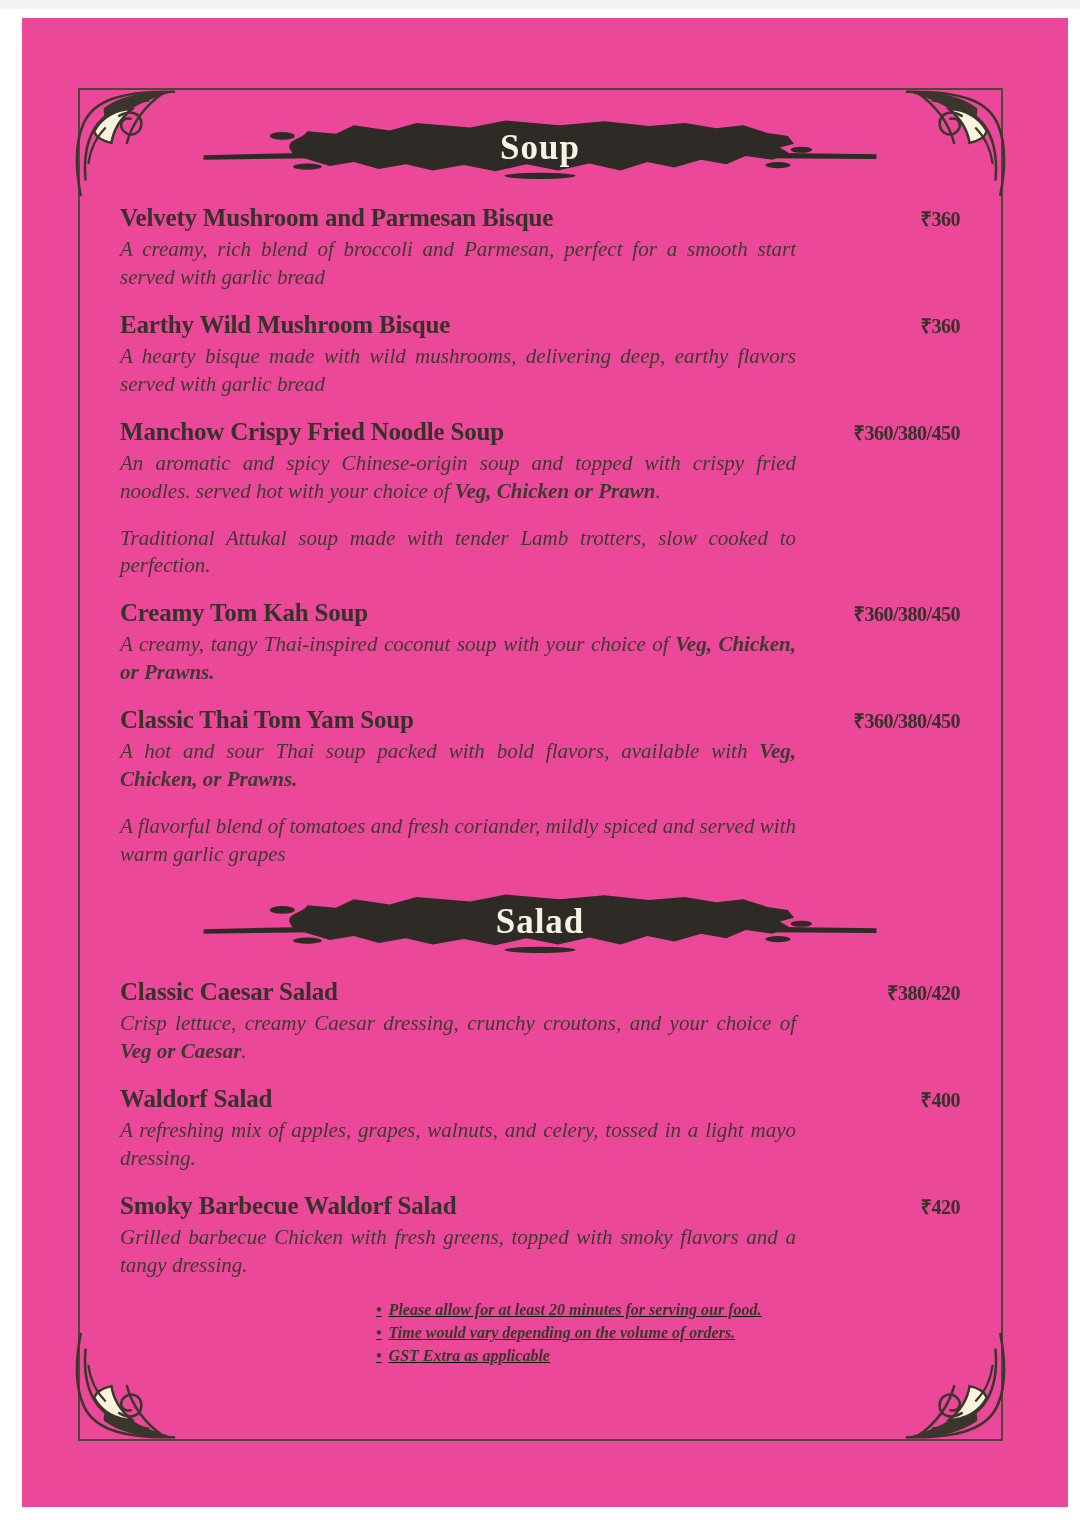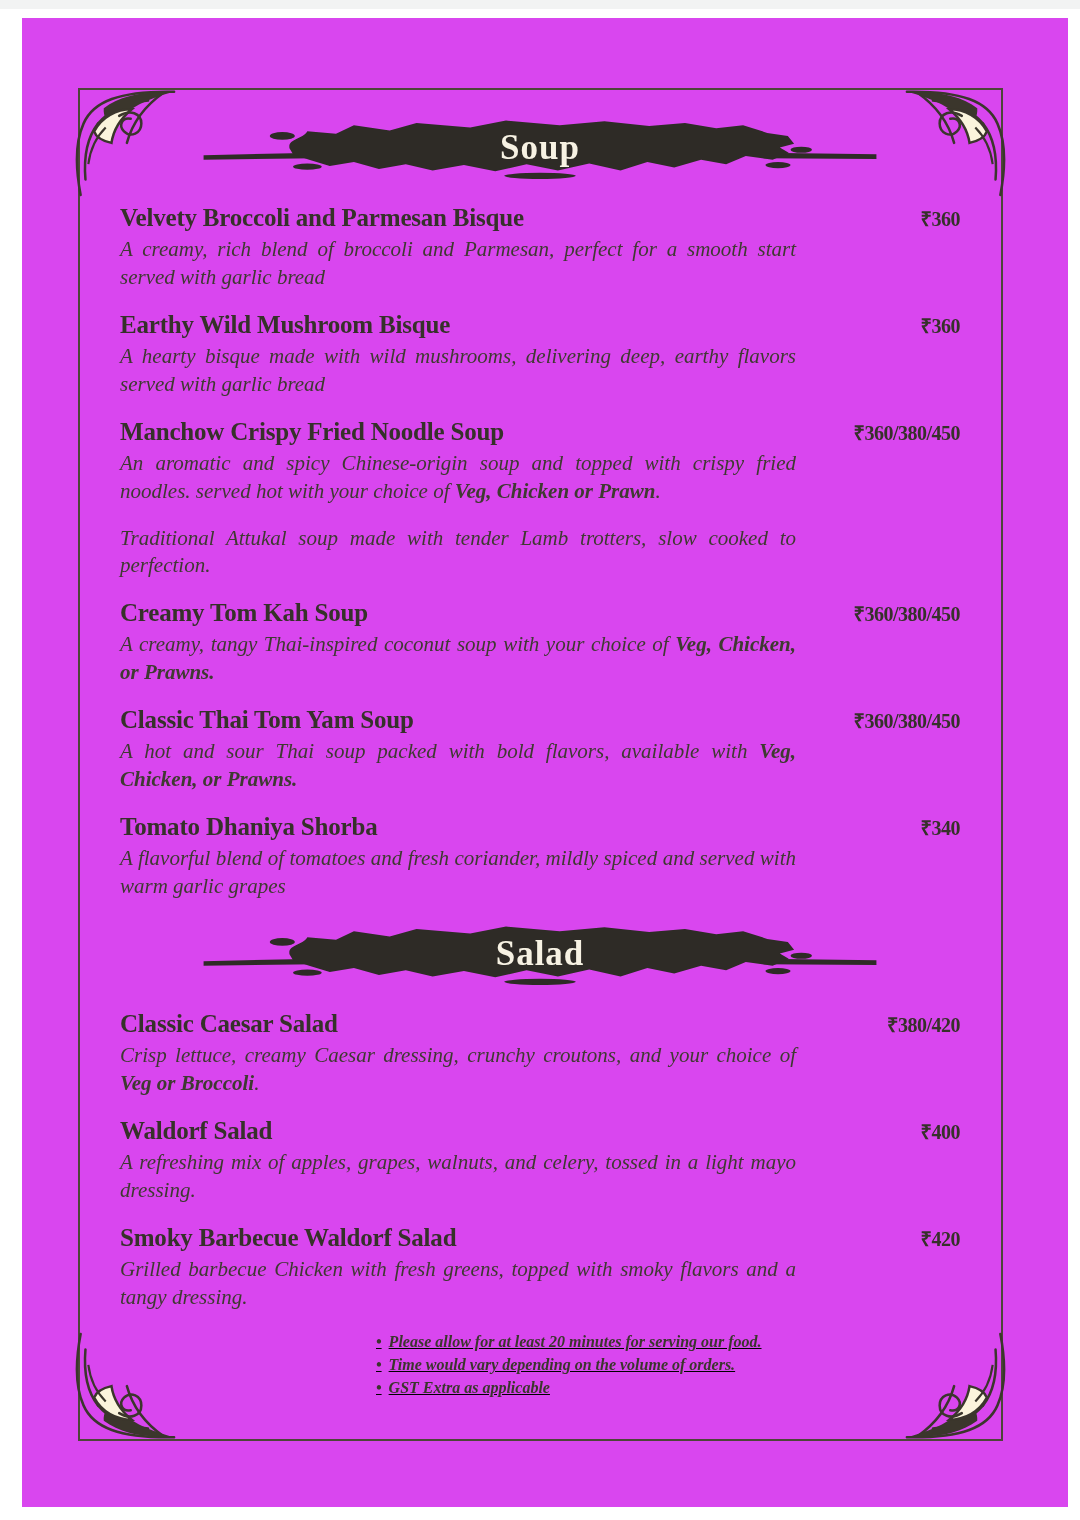--- a/index.html
+++ b/index.html
@@ -2,21 +2,21 @@
 <html><head>
 <meta charset="utf-8">
 <style>
   * { margin:0; padding:0; box-sizing:border-box; }
   html,body { width:1080px; height:1520px; background:#ffffff; overflow:hidden;
               font-family:"Liberation Serif", serif; }
 
   .top-strip { position:absolute; left:0; top:0; width:1080px; height:9px; background:#f2f3f3; }
 
   .paper { position:absolute; left:22px; top:18px; width:1046px; height:1489px;
-           background:#d946ef; }
+           background:#ec4899; }
 
   .frame { position:absolute; left:56px; top:70px; width:925px; height:1353px;
            border:2px solid #4d4639; }
 
   .corner { position:absolute; width:106px; height:118px; }
   .corner.tl { left:-9px;  top:-9px; }
   .corner.tr { right:-9px; top:-9px;    transform:scaleX(-1); }
   .corner.bl { left:-9px;  bottom:-9px; transform:scaleY(-1); }
   .corner.br { right:-9px; bottom:-9px; transform:scale(-1,-1); }
 
@@ -103,21 +103,21 @@
 
       <div class="banner">
         <svg preserveAspectRatio="none" viewBox="0 0 760 86">
             <use href="#brush-sym"></use>
           </svg>
         <span class="banner-text">Soup</span>
       </div>
 
       <div class="item">
         <div class="row">
-          <span class="name">Velvety Broccoli and Parmesan Bisque</span>
+          <span class="name">Velvety Mushroom and Parmesan Bisque</span>
           <span class="price">₹360</span>
         </div>
         <div class="desc"><span>A creamy, rich blend of broccoli and Parmesan, perfect for a smooth start served with garlic bread</span><b></b><span></span></div>
       </div>
 
       <div class="item">
         <div class="row">
           <span class="name">Earthy Wild Mushroom Bisque</span>
           <span class="price">₹360</span>
         </div>
@@ -146,40 +146,36 @@
 
       <div class="item">
         <div class="row">
           <span class="name">Classic Thai Tom Yam Soup</span>
           <span class="price">₹360/380/450</span>
         </div>
         <div class="desc"><span>A hot and sour Thai soup packed with bold flavors, available with </span><b>Veg, Chicken, or Prawns.</b><span></span></div>
       </div>
 
       <div class="item">
-        <div class="row">
-          <span class="name">Tomato Dhaniya Shorba</span>
-          <span class="price">₹340</span>
-        </div>
         <div class="desc"><span>A flavorful blend of tomatoes and fresh coriander, mildly spiced and served with warm garlic grapes</span><b></b><span></span></div>
       </div>
 
       <div class="banner second">
         <svg preserveAspectRatio="none" viewBox="0 0 760 86">
             <use href="#brush-sym"></use>
           </svg>
         <span class="banner-text">Salad</span>
       </div>
 
       <div class="item">
         <div class="row">
           <span class="name">Classic Caesar Salad</span>
           <span class="price">₹380/420</span>
         </div>
-        <div class="desc"><span>Crisp lettuce, creamy Caesar dressing, crunchy croutons, and your choice of </span><b>Veg or Broccoli</b><span>.</span></div>
+        <div class="desc"><span>Crisp lettuce, creamy Caesar dressing, crunchy croutons, and your choice of </span><b>Veg or Caesar</b><span>.</span></div>
       </div>
 
       <div class="item">
         <div class="row">
           <span class="name">Waldorf Salad</span>
           <span class="price">₹400</span>
         </div>
         <div class="desc"><span>A refreshing mix of apples, grapes, walnuts, and celery, tossed in a light mayo dressing.</span><b></b><span></span></div>
       </div>
 

